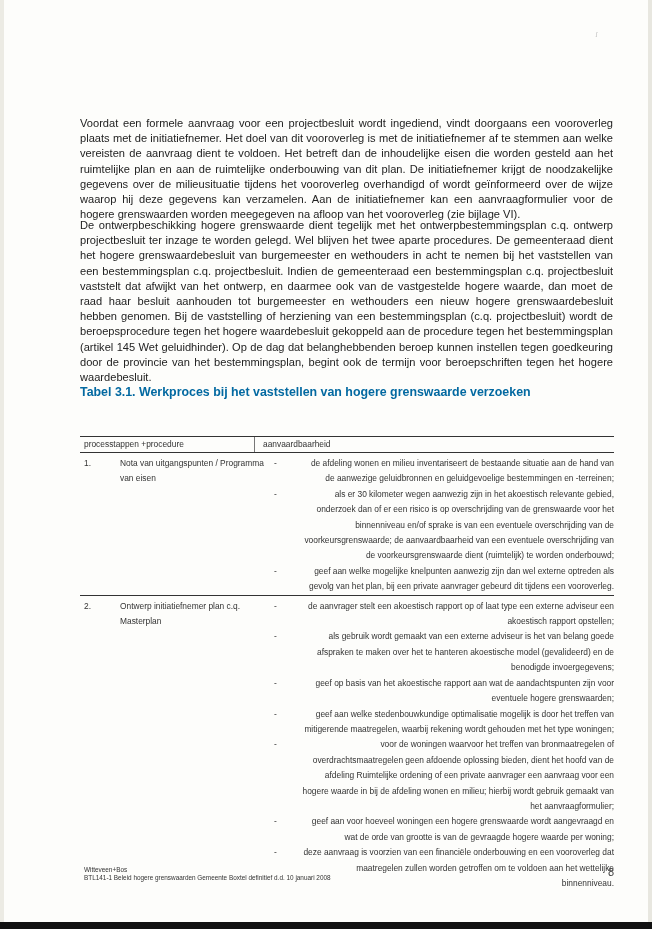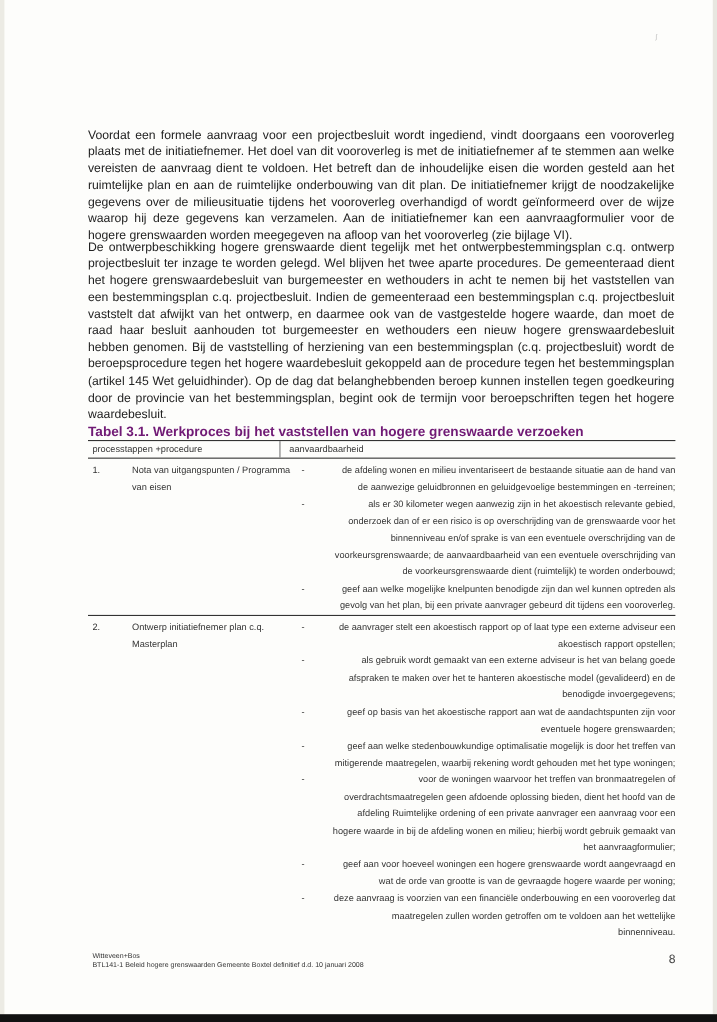--- a/index.html
+++ b/index.html
@@ -14,27 +14,27 @@
   .page-edge-bottom { position: absolute; left: 0; bottom: 0; width: 652px; height: 7px; background: #111; }
   .body-text {
     position: absolute; left: 80px; width: 533px;
     font-size: 11.1px; line-height: 15.2px; text-align: justify;
     color: #222;
   }
   .para1 { top: 93px; margin-top: 23px; }
   .para2 { top: 218px; }
   .table-title {
     position: absolute; left: 80px; top: 385px; width: 540px;
-    font-weight: bold; font-size: 12.4px; color: #701a75;
+    font-weight: bold; font-size: 12.4px; color: #0369a1;
   }
   .table {
     position: absolute; left: 80px; top: 400px; width: 534px;
     font-size: 8.4px; line-height: 15.4px; color: #333;
   }
-  .thead { display: flex; border-top: 1px solid #333; border-bottom: 1px solid #333; height: 15px; line-height: 15px; }
+  .thead { display: flex; border-top: 1px solid #333; border-bottom: 1px solid #333; height: 15px; line-height: 15px; margin-top: 36px; }
   .thead .c1 { width: 170px; padding-left: 4px; border-right: 1px solid #777; }
   .thead .c2 { padding-left: 8px; }
   .row { display: flex; padding-top: 3px; }
   .row.sep { border-bottom: 1px solid #333; }
   .num { width: 20px; padding-left: 4px; }
   .step { width: 148px; margin-left: 16px; }
   .instr { flex: 1; }
   .bullet { display: flex; }
   .dash { width: 28px; padding-left: 6px; }
   .btxt { flex: 1; text-align: right; }
@@ -70,21 +70,21 @@
       <div class="bullet">
         <span class="dash">-</span>
         <span class="btxt">de afdeling wonen en milieu inventariseert de bestaande situatie aan de hand van de aanwezige geluidbronnen en geluidgevoelige bestemmingen en -terreinen;</span>
       </div>
       <div class="bullet">
         <span class="dash">-</span>
         <span class="btxt">als er 30 kilometer wegen aanwezig zijn in het akoestisch relevante gebied, onderzoek dan of er een risico is op overschrijding van de grenswaarde voor het binnenniveau en/of sprake is van een eventuele overschrijding van de voorkeursgrenswaarde; de aanvaardbaarheid van een eventuele overschrijding van de voorkeursgrenswaarde dient (ruimtelijk) te worden onderbouwd;</span>
       </div>
       <div class="bullet">
         <span class="dash">-</span>
-        <span class="btxt">geef aan welke mogelijke knelpunten benodigde zijn dan wel kunnen optreden als gevolg van het plan, bij een private aanvrager gebeurd dit tijdens een vooroverleg.</span>
+        <span class="btxt">geef aan welke mogelijke knelpunten aanwezig zijn dan wel externe optreden als gevolg van het plan, bij een private aanvrager gebeurd dit tijdens een vooroverleg.</span>
       </div>
     </div>
   </div>
 
   <div class="row">
     <div class="num">2.</div>
     <div class="step">Ontwerp initiatiefnemer plan c.q. Masterplan</div>
     <div class="instr">
       <div class="bullet">
         <span class="dash">-</span>

